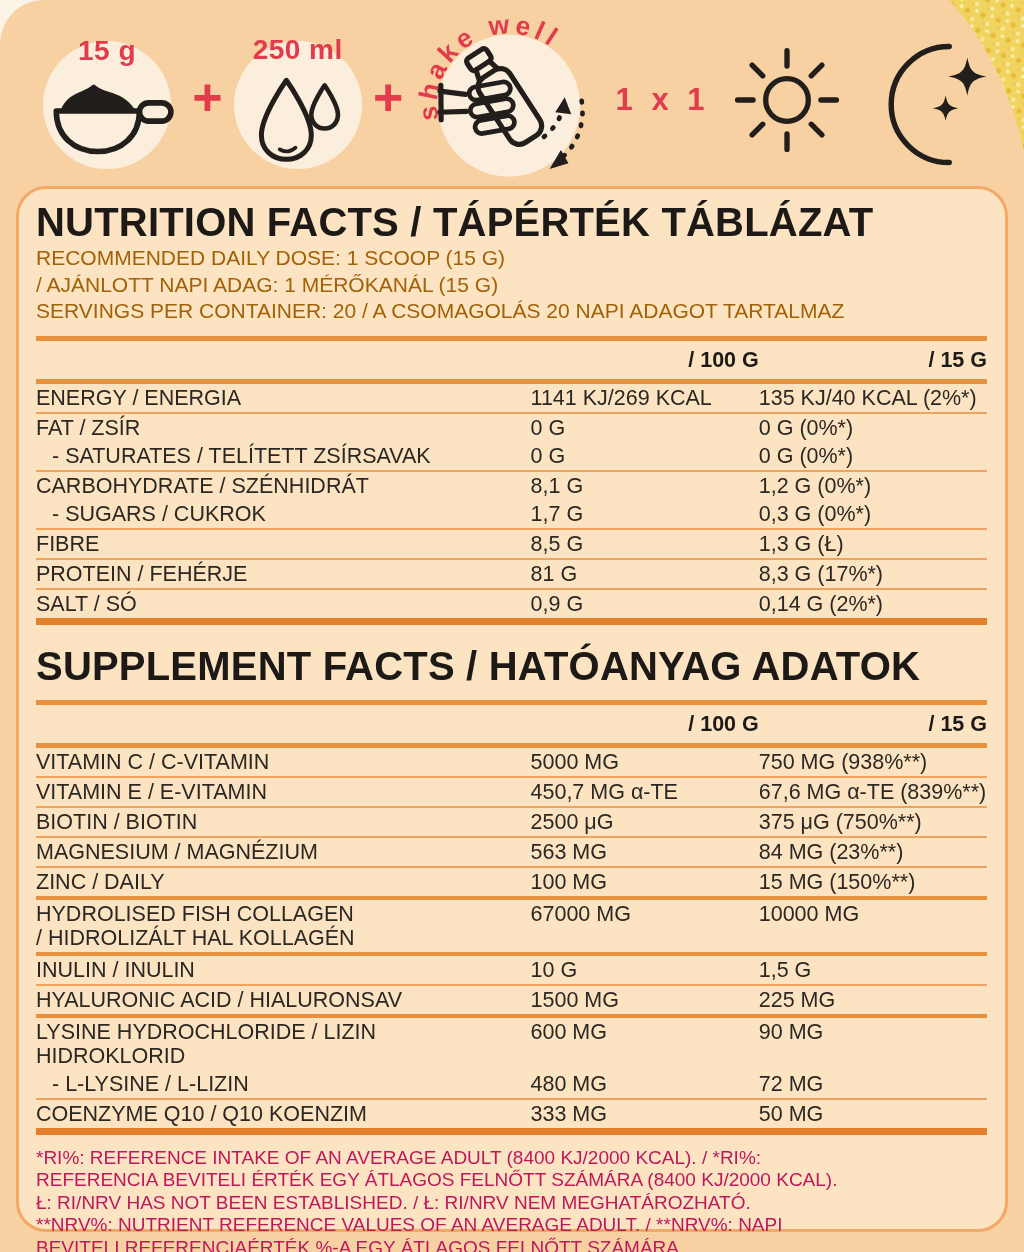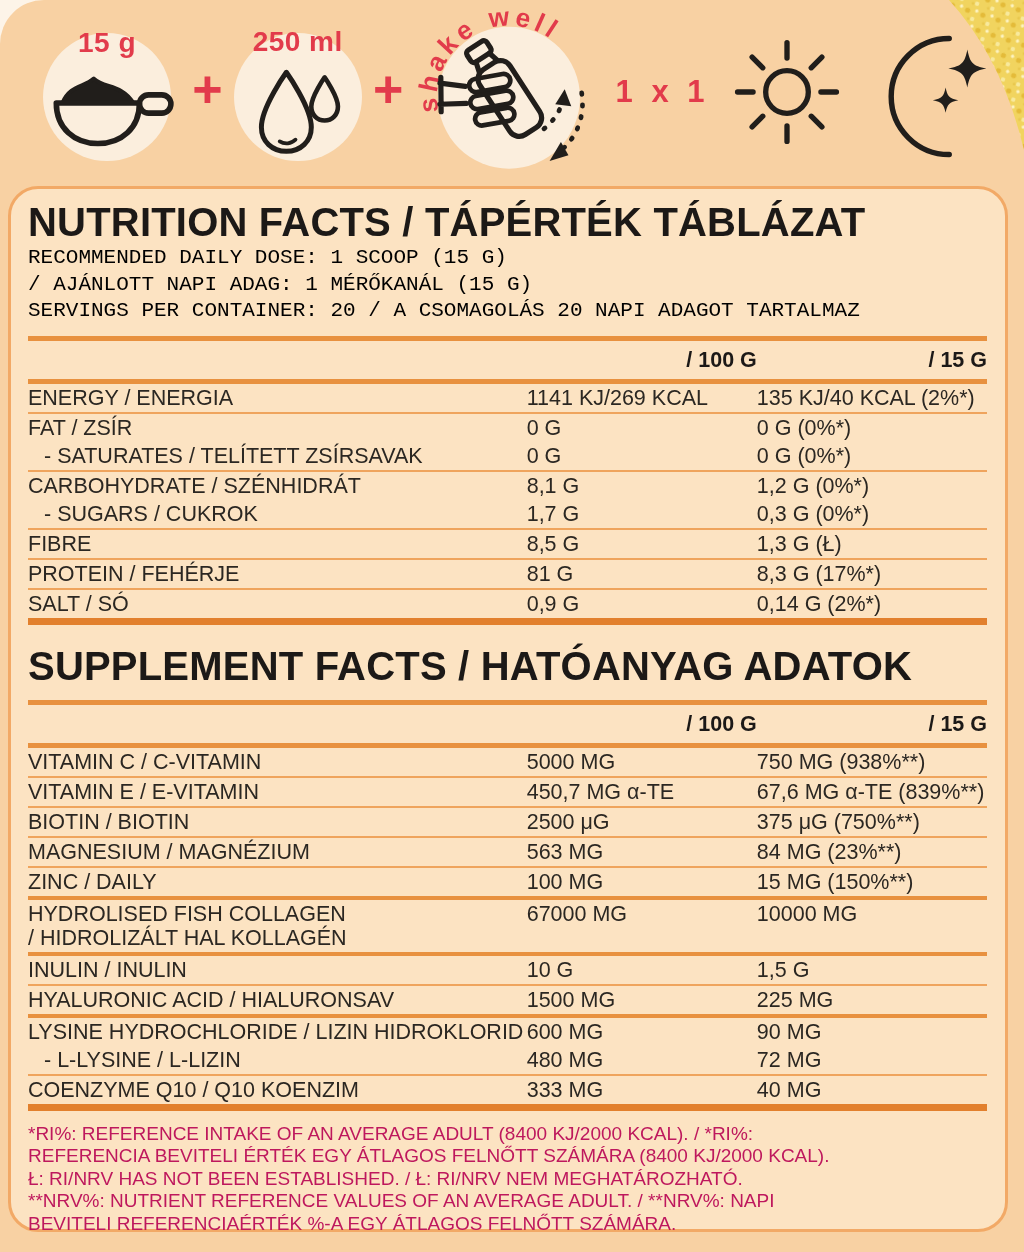--- a/index.html
+++ b/index.html
@@ -7,37 +7,37 @@
     --panel-bg:#fce3c2; --panel-border:#f2a966; --circle:#fbeedd;
     --rule:#e8913f; --rule-thin:#efa45d; --rule-heavy:#e2802d;
   }
   *{margin:0;padding:0;box-sizing:border-box;}
   body{font-family:"Liberation Sans",sans-serif;background:var(--page-bg);}
   .stage{position:relative;width:1024px;height:1252px;overflow:hidden;background:var(--page-bg);}
   .peach-bg{position:absolute;inset:0;background:var(--peach);border-radius:44px 0 0 0;}
   .corner-svg{position:absolute;top:0;right:0;}
 
   
-  .icons-row{position:absolute;top:8px;left:36px;right:24px;height:168px;
+  .icons-row{position:absolute;top:16px;left:36px;right:24px;height:168px;
     display:flex;align-items:center;justify-content:space-between;}
   .chip{position:relative;display:flex;flex-direction:column;align-items:center;}
   .chip .halo{position:absolute;top:50%;left:50%;transform:translate(-50%,-46%);
     border-radius:50%;background:var(--circle);z-index:0;}
   .chip svg,.chip .lbl{position:relative;z-index:1;}
   .chip .lbl{color:var(--red);font-weight:bold;font-size:28px;letter-spacing:.5px;margin-bottom:-4px;}
   .plus{color:var(--red);font-weight:bold;font-size:52px;line-height:1;padding-bottom:6px;}
   .freq{color:var(--red);font-weight:bold;font-size:31px;letter-spacing:5px;white-space:nowrap;}
   .stroke{stroke:var(--ink);fill:none;stroke-linecap:round;stroke-linejoin:round;}
 
   
-  .panel{position:absolute;left:8px;right:16px;top:186px;height:1046px;
+  .panel{position:absolute;left:16px;right:16px;top:186px;height:1046px;
     background:var(--panel-bg);border:3px solid var(--panel-border);border-radius:30px;
     padding:10px 18px 16px 17px;color:var(--ink);}
   .title{font-size:40px;font-weight:bold;letter-spacing:.2px;line-height:46px;color:#1c1917;}
-  .dose-line{font-size:21px;line-height:26.5px;color:#000000;font-family:Liberation Mono, monospace;}
+  .dose-line{font-size:21px;line-height:26.5px;color:#a16207;}
 
   table.facts{width:100%;border-collapse:collapse;margin-top:11px;}
   table.facts col.c-label{width:52%;} table.facts col.c-v{width:24%;}
   table.facts td,table.facts th{font-size:21.5px;line-height:24px;padding:2px 0;color:#2b2722;vertical-align:top;}
   tr.head-row th{font-weight:bold;text-align:right;padding:7px 0;color:#1c1917;
     border-top:5px solid var(--rule);border-bottom:5px solid var(--rule);}
   td.lbl{text-align:left;padding-right:8px;}
   td.lbl.indent{padding-left:16px;}
   td.v{text-align:left;white-space:nowrap;}
   tr.sep-thin>td{border-bottom:2px solid var(--rule-thin);}
@@ -297,21 +297,21 @@
               <div>- L-LYSINE / L-LIZIN</div>
             </td>
             <td class="v">480 MG</td>
             <td class="v">72 MG</td>
           </tr>
           <tr class="sep-thick">
             <td class="lbl">
               <div>COENZYME Q10 / Q10 KOENZIM</div>
             </td>
             <td class="v">333 MG</td>
-            <td class="v">40 MG</td>
+            <td class="v">50 MG</td>
           </tr>
         </tbody>
     </table>
 
     <div class="footnotes">
       <div>*RI%: REFERENCE INTAKE OF AN AVERAGE ADULT (8400 KJ/2000 KCAL). / *RI%:</div>
       <div>REFERENCIA BEVITELI ÉRTÉK EGY ÁTLAGOS FELNŐTT SZÁMÁRA (8400 KJ/2000 KCAL).</div>
       <div>Ł: RI/NRV HAS NOT BEEN ESTABLISHED. / Ł: RI/NRV NEM MEGHATÁROZHATÓ.</div>
       <div>**NRV%: NUTRIENT REFERENCE VALUES OF AN AVERAGE ADULT. / **NRV%: NAPI</div>
       <div>BEVITELI REFERENCIAÉRTÉK %-A EGY ÁTLAGOS FELNŐTT SZÁMÁRA.</div>

